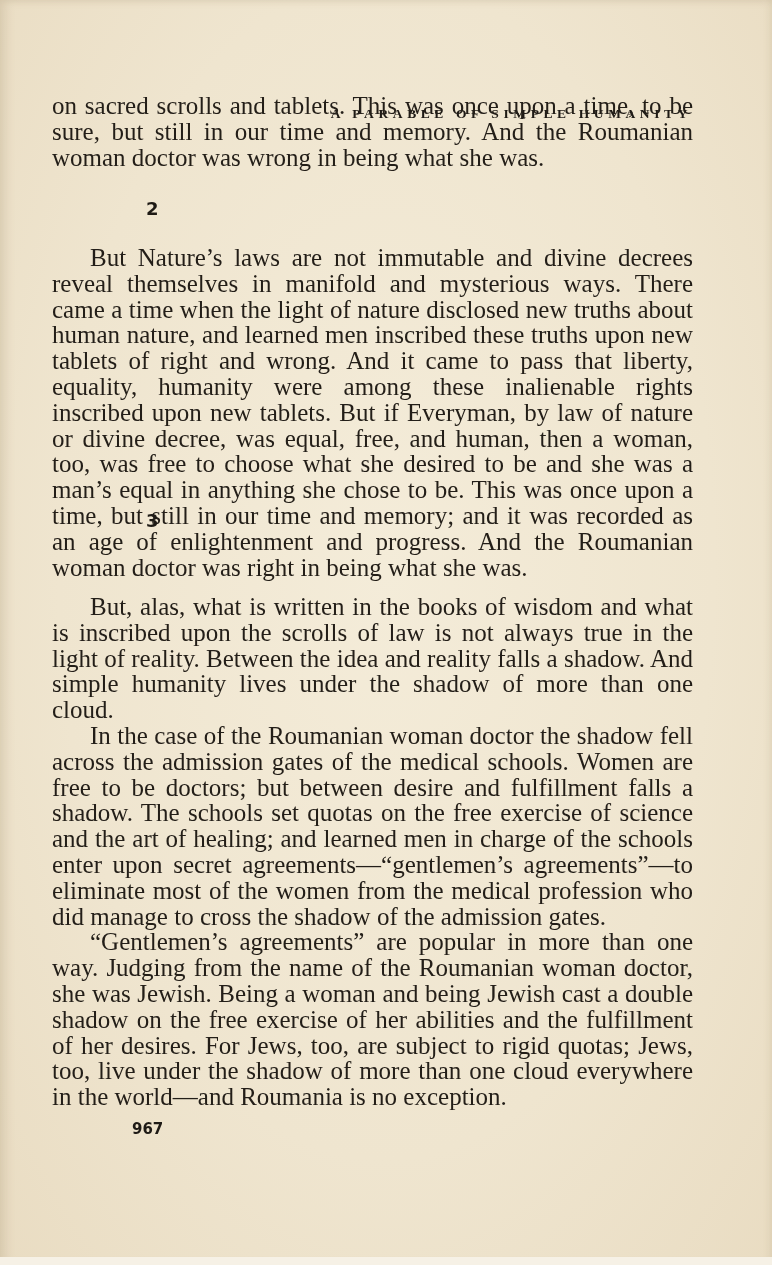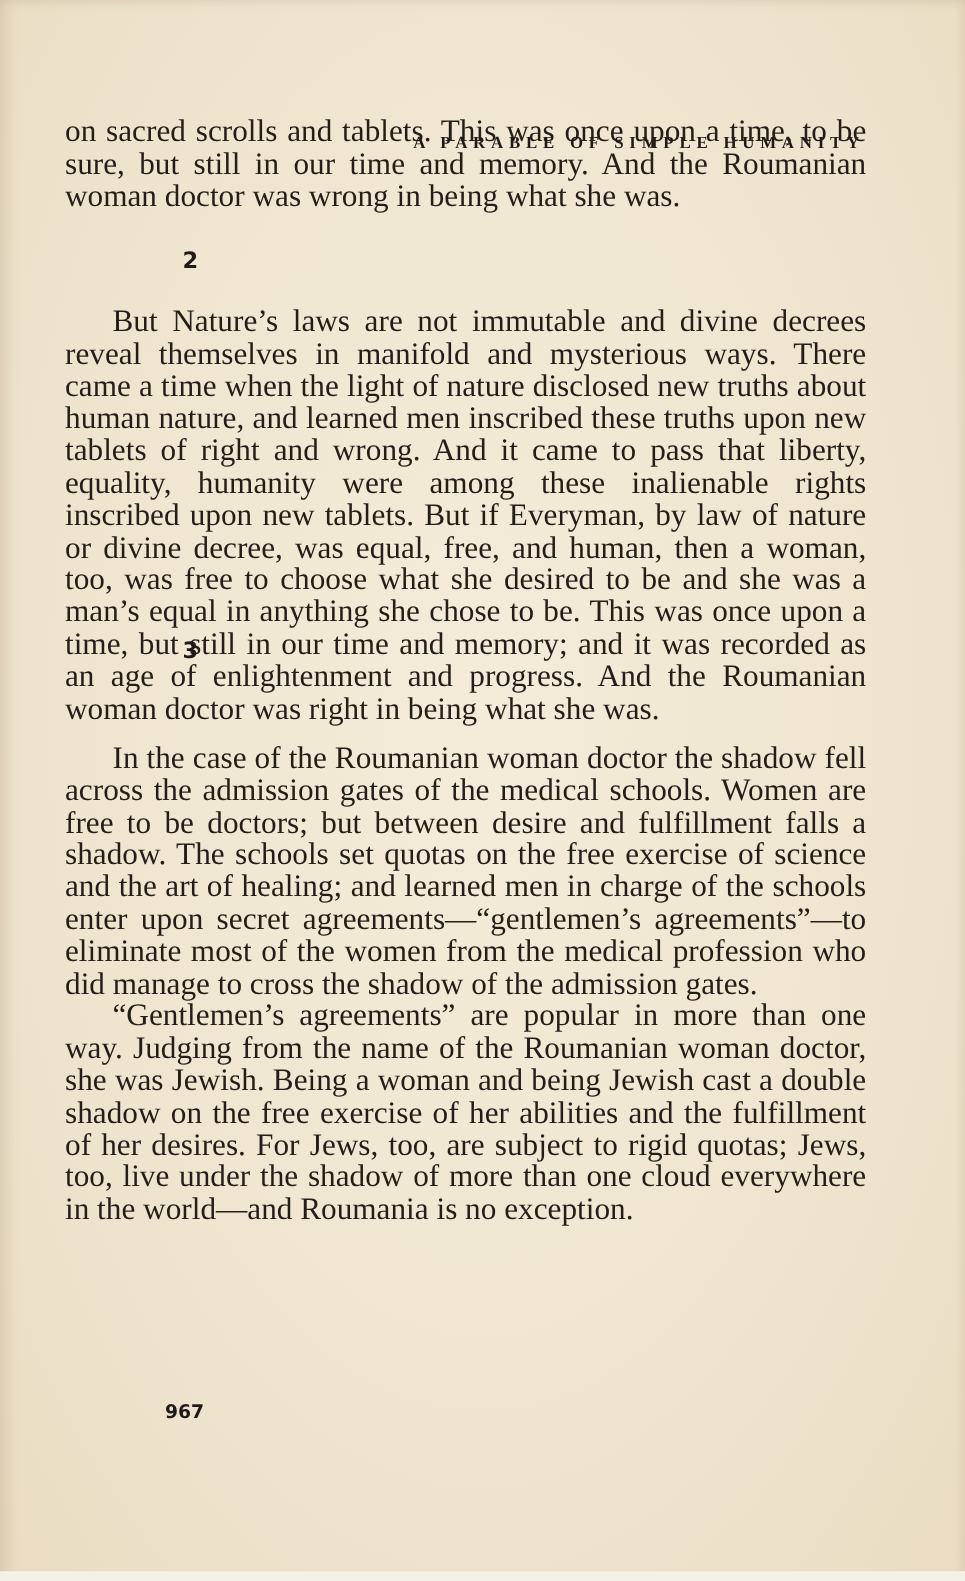--- a/index.html
+++ b/index.html
@@ -93,20 +93,21 @@
 
   <div class="section-number" id="sec-2">2</div>
 
   <div class="text-block" id="block-2">
     <p class="indent">But Nature’s laws are not immutable and divine decrees reveal themselves in manifold and mysterious ways. There came a time when the light of nature disclosed new truths about human nature, and learned men inscribed these truths upon new tablets of right and wrong. And it came to pass that liberty, equality, humanity were among these in­alienable rights inscribed upon new tablets. But if Everyman, by law of nature or divine decree, was equal, free, and human, then a woman, too, was free to choose what she desired to be and she was a man’s equal in anything she chose to be. This was once upon a time, but still in our time and memory; and it was recorded as an age of enlighten­ment and progress. And the Roumanian woman doctor was right in being what she was.</p>
   </div>
 
   <div class="section-number" id="sec-3">3</div>
 
   <div class="text-block" id="block-3">
+    <p class="indent">But, alas, what is written in the books of wisdom and what is in­scribed upon the scrolls of law is not always true in the light of reality. Between the idea and reality falls a shadow. And simple humanity lives under the shadow of more than one cloud.</p>
     <p class="indent">In the case of the Roumanian woman doctor the shadow fell across the admission gates of the medical schools. Women are free to be doc­tors; but between desire and fulfillment falls a shadow. The schools set quotas on the free exercise of science and the art of healing; and learned men in charge of the schools enter upon secret agreements—“gentlemen’s agreements”—to eliminate most of the women from the med­ical profession who did manage to cross the shadow of the admission gates.</p>
     <p class="indent">“Gentlemen’s agreements” are popular in more than one way. Judging from the name of the Roumanian woman doctor, she was Jewish. Being a woman and being Jewish cast a double shadow on the free exercise of her abilities and the fulfillment of her desires. For Jews, too, are subject to rigid quotas; Jews, too, live under the shadow of more than one cloud everywhere in the world—and Roumania is no exception.</p>
   </div>
 
   <div class="page-number">967</div>
 
   <div class="bottom-edge"></div>
 </div>
 
 </body></html>

